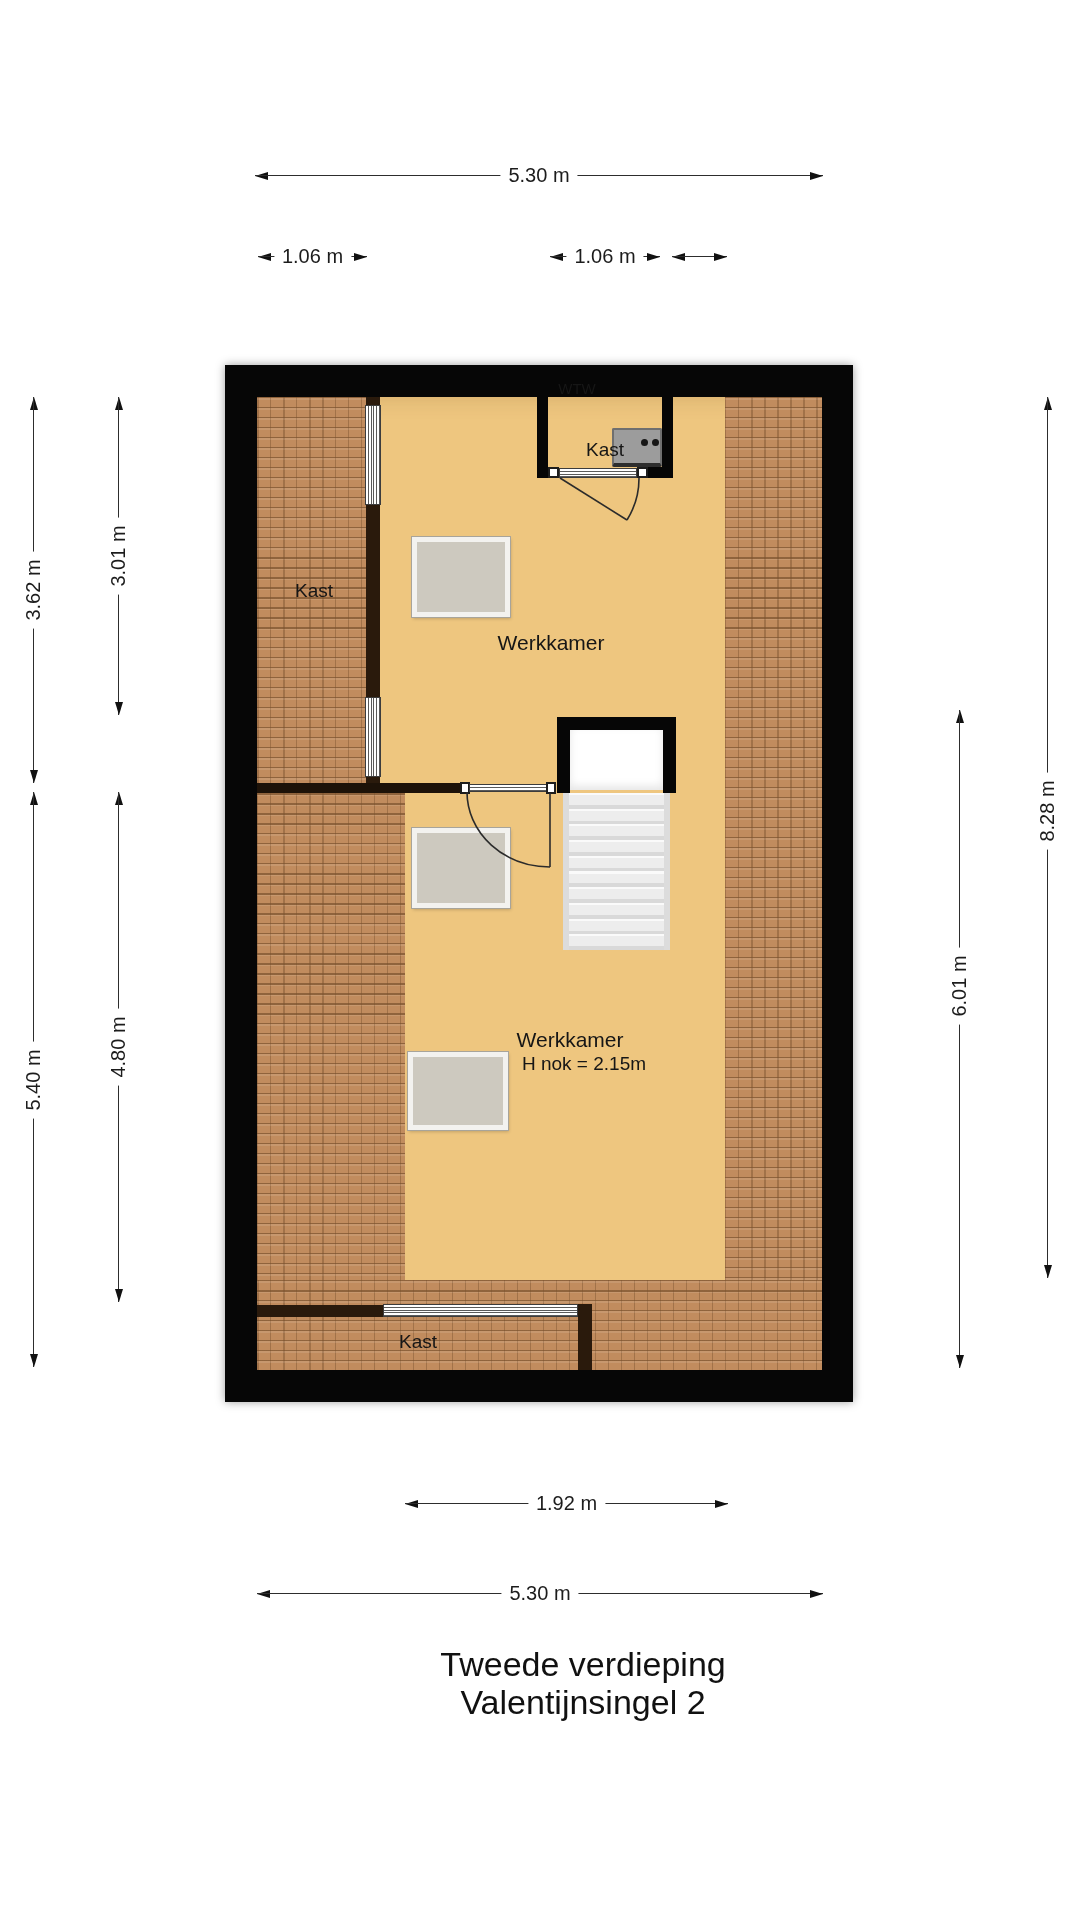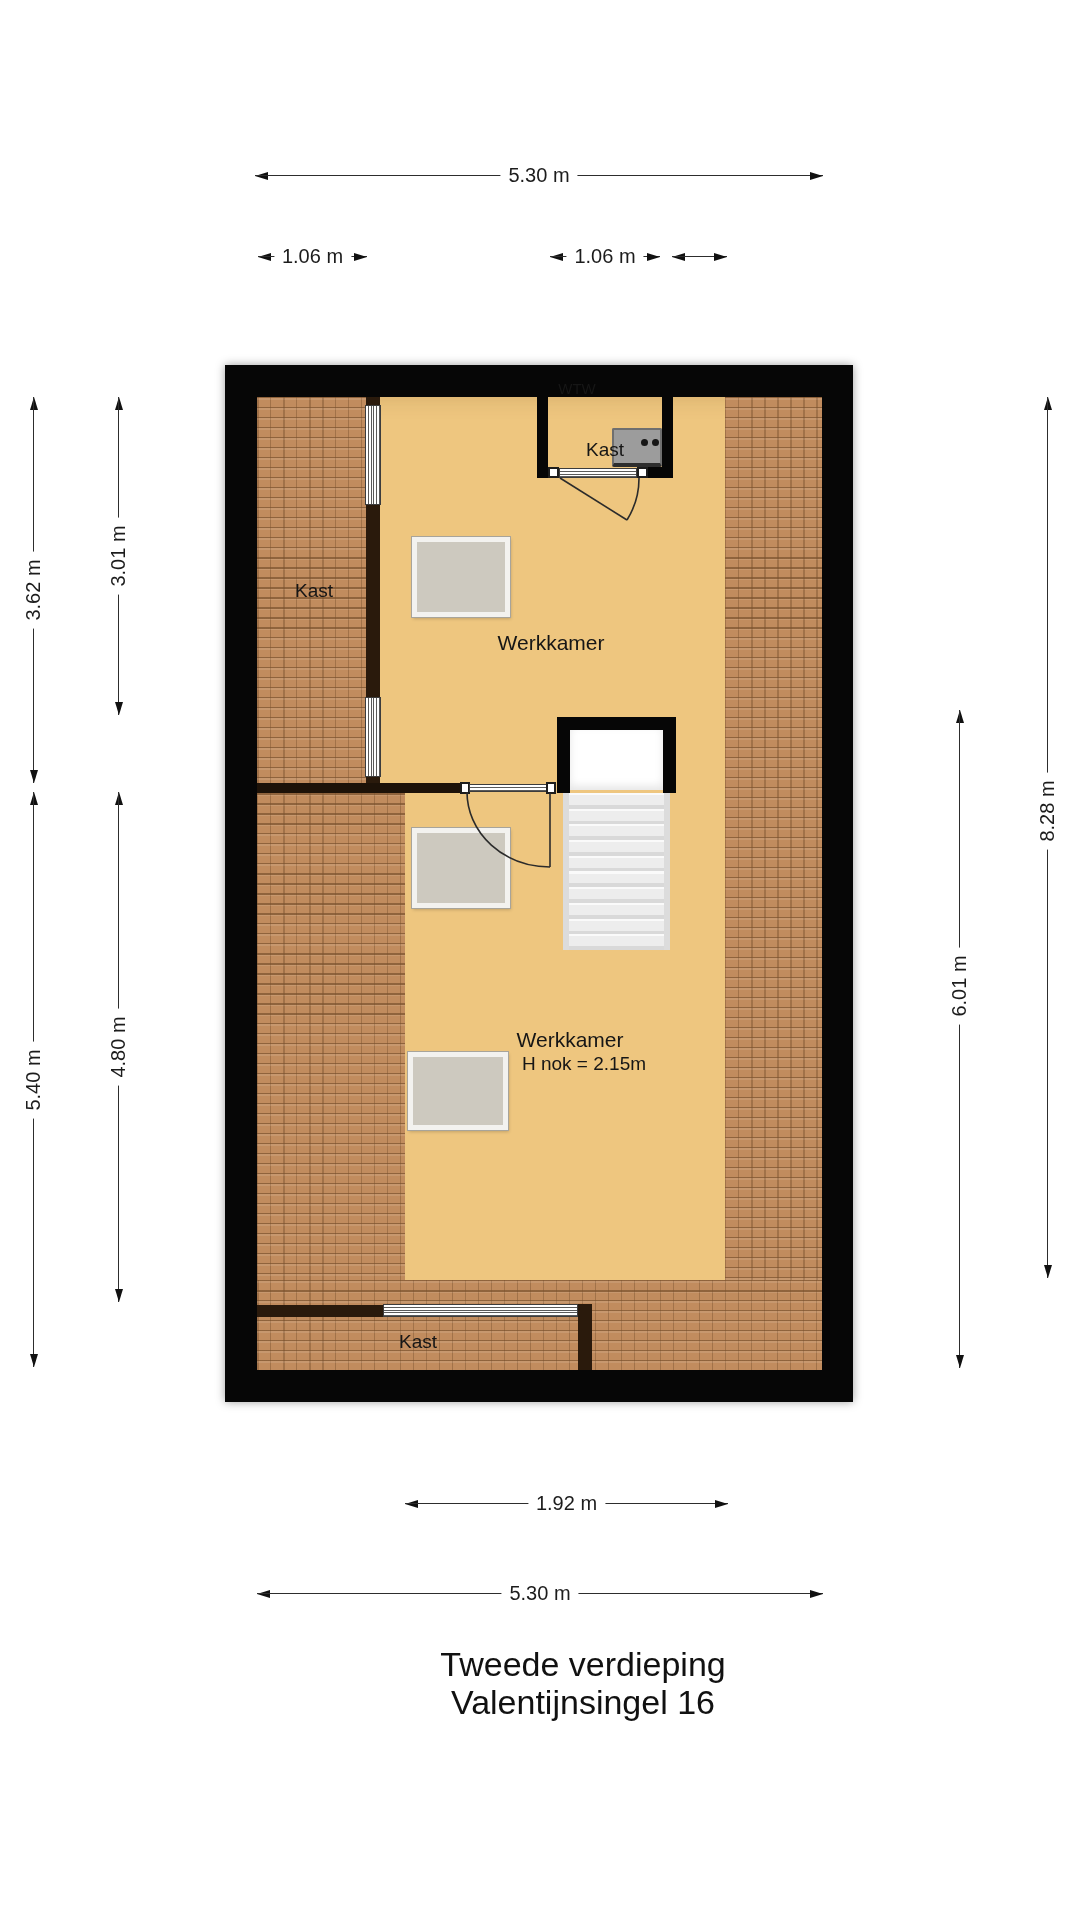--- a/index.html
+++ b/index.html
@@ -204,16 +204,16 @@
   <span class="room-label tiny" style="left:577px;top:388px;">WTW</span>
   <span class="room-label small" style="left:605px;top:450px;">Kast</span>
   <span class="room-label small" style="left:314px;top:591px;">Kast</span>
   <span class="room-label" style="left:551px;top:643px;">Werkkamer</span>
   <span class="room-label" style="left:570px;top:1040px;">Werkkamer</span>
   <span class="room-label small" style="left:584px;top:1064px;">H nok = 2.15m</span>
   <span class="room-label small" style="left:418px;top:1342px;">Kast</span>
 
   <div id="title">
     <div>Tweede verdieping</div>
-    <div>Valentijnsingel 16</div>
+    <div>Valentijnsingel 2</div>
   </div>
 
 </div>
 
 </body></html>

